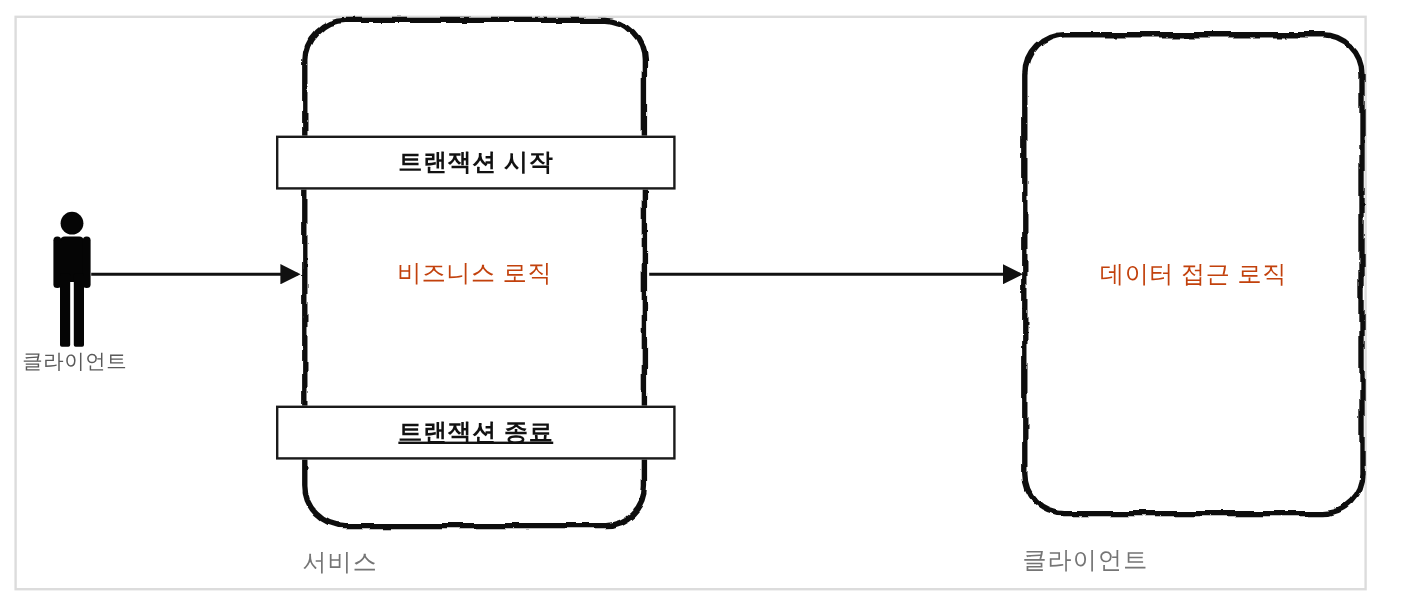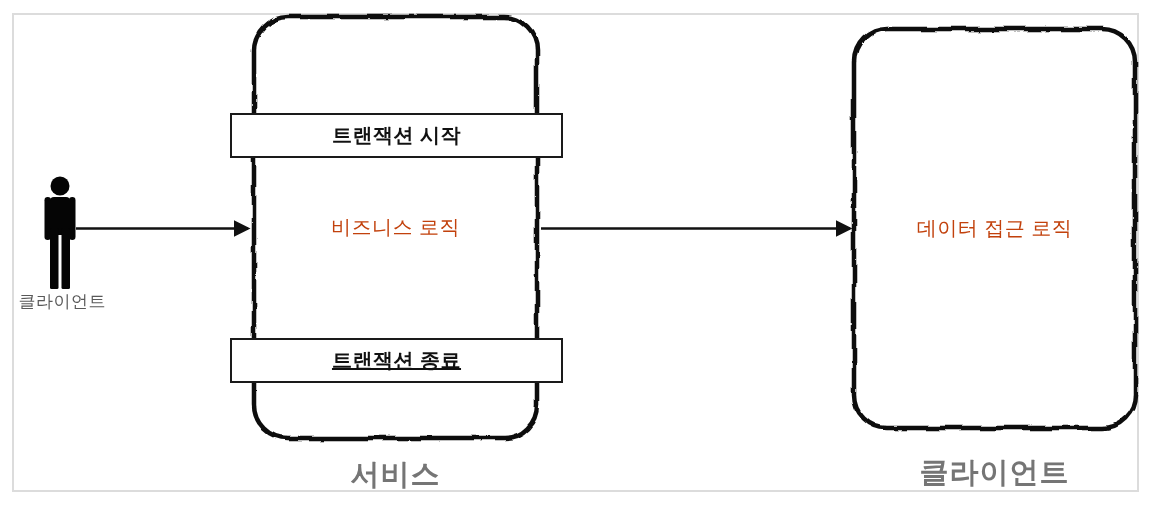--- a/index.html
+++ b/index.html
@@ -67,23 +67,22 @@
     justify-content: center;
     font-size: 20px;
     font-weight: 700;
     color: #111111;
     letter-spacing: 0.5px;
   }
   .banner-start { top: 85px; margin-top: 28px; }
   .banner-end { top: 338px; text-decoration: underline; }
   .caption {
     position: absolute;
-    text-align: center;
-    font-size: 29px;
-    font-weight: 700;
+    font-size: 20px;
+    font-weight: 400;
     color: #757575;
     letter-spacing: 1px;
   }
   .caption-service { left: 252px; top: 455px; width: 287px; }
   .caption-repository { left: 852px; top: 453px; width: 285px; }
   .caption-client {
     position: absolute;
     left: 14px;
     top: 290px;
     width: 92px;

